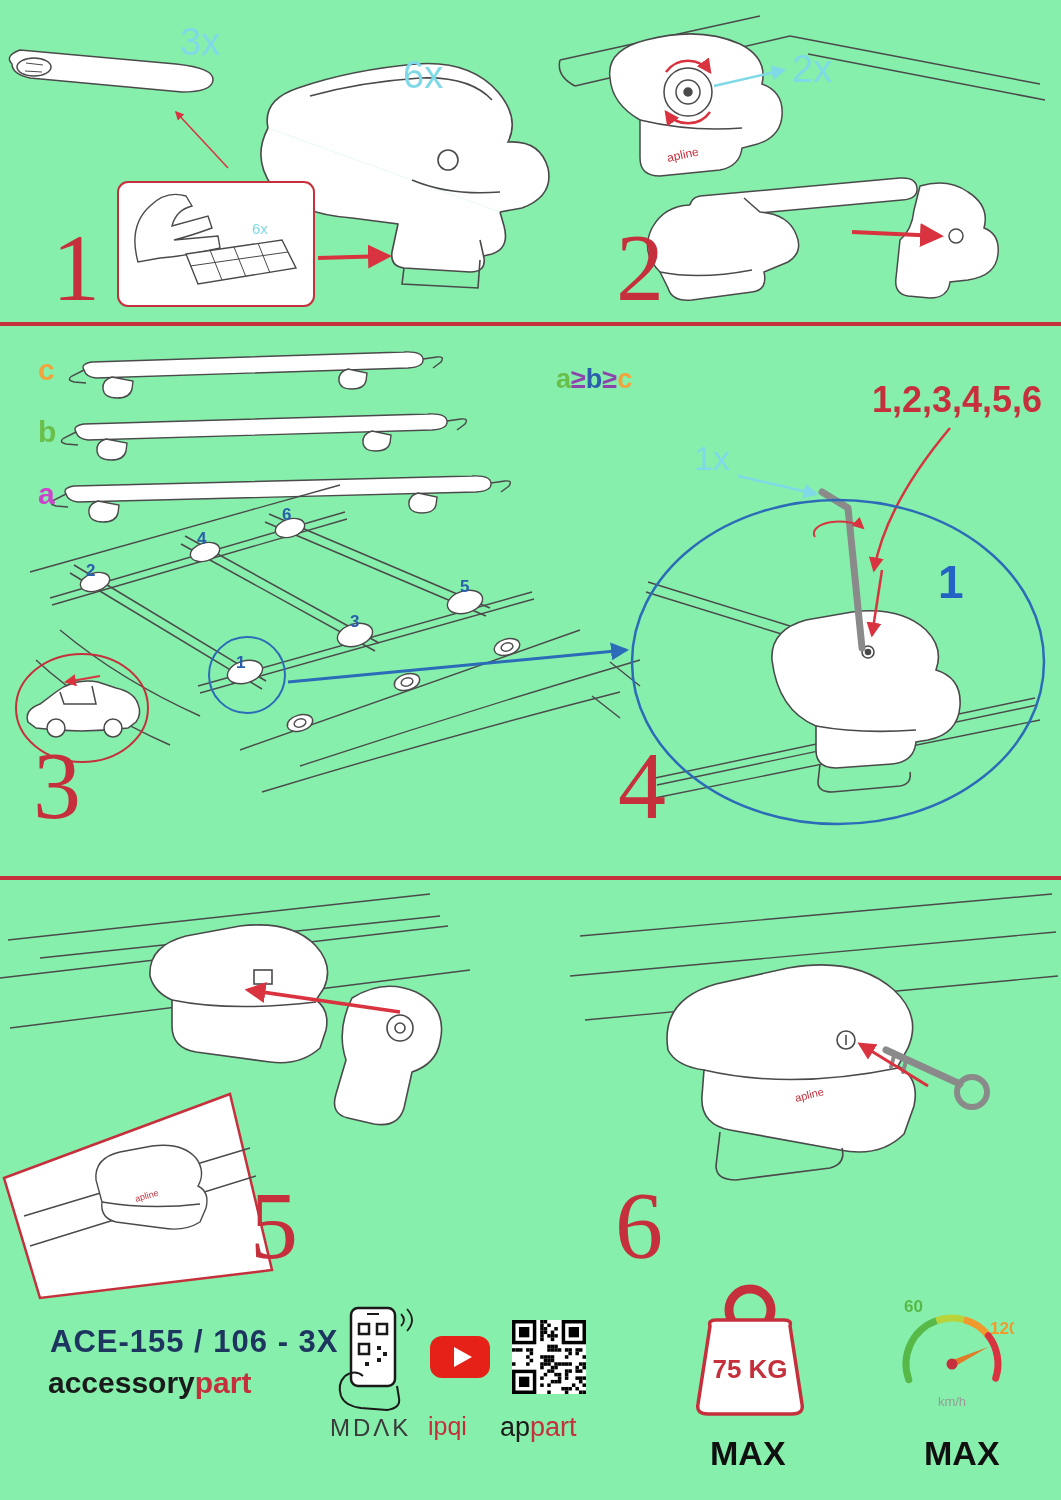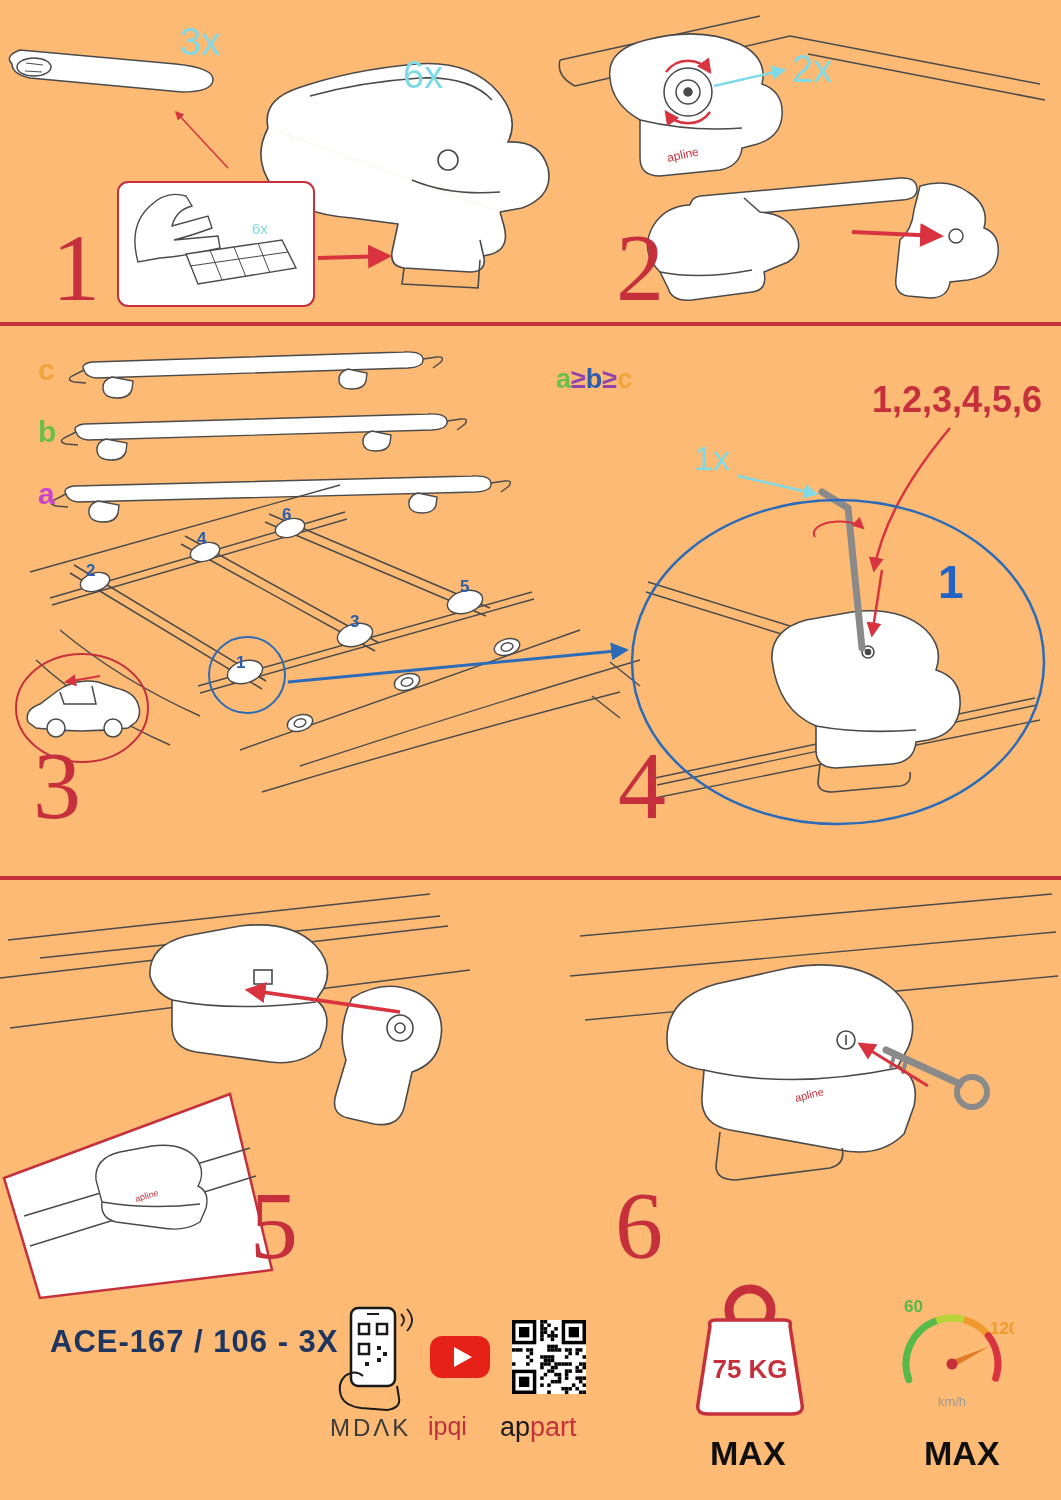--- a/index.html
+++ b/index.html
@@ -1,16 +1,16 @@
 <!DOCTYPE html>
 <html><head>
 <meta charset="utf-8">
 <style>
   html,body{margin:0;padding:0;background:#ffffff;}
-  .page{position:relative;width:1061px;height:1500px;background:#fdba74;overflow:hidden;
+  .page{position:relative;width:1061px;height:1500px;background:#86efac;overflow:hidden;
         font-family:"Liberation Sans",sans-serif;}
   .abs{position:absolute;}
   svg{display:block;}
   .step-num{position:absolute;font-family:"Liberation Serif",serif;font-size:96px;line-height:1;
             color:#c5303c;font-weight:400;}
   .divider{position:absolute;left:0;width:1061px;height:4px;background:#c5303c;}
   .model{position:absolute;left:50px;top:1324px;font-size:31px;font-weight:bold;color:#1e3560;letter-spacing:1px;}
   .brandline{position:absolute;left:48px;top:1366px;font-size:30px;font-weight:bold;color:#1a1a1a;}
   .red-txt{color:#c5303c;}
   .logo-sub{position:absolute;font-weight:normal;}
@@ -259,21 +259,24 @@
       <circle cx="972" cy="212" r="15" stroke-width="6"></circle>
       <path d="M960,204 L886,170" stroke-width="7" stroke-linecap="round"></path>
       <path d="M894,176 l-3,11 M906,181 l-3,11" stroke-width="4" stroke-linecap="round"></path>
     </g>
     <path d="M928,206 L860,164" stroke="#d8333f" stroke-width="3" fill="none" marker-end="url(#r3red)"></path>
   </svg>
 
   <div class="step-num" style="left:250px;top:1178px">5</div>
   <div class="step-num" style="left:615px;top:1178px">6</div>
 
-  <div class="model">ACE-167 / 106 - 3X</div>
+  <div class="model">ACE-155 / 106 - 3X</div>
+  <div class="brandline">
+    <span>accessory</span><span class="red-txt">part</span>
+  </div>
 
   <svg class="abs" style="left:325px;top:1306px" width="92" height="108" viewBox="0 0 92 108">
     <rect x="26" y="2" width="44" height="78" rx="7" fill="#fff" stroke="#1a1a1a" stroke-width="2.5"></rect>
     <path d="M42,8 L54,8" stroke="#1a1a1a" stroke-width="2"></path>
     <g fill="#1a1a1a">
       <rect x="34" y="18" width="10" height="10" fill="none" stroke="#1a1a1a" stroke-width="2.5"></rect>
       <rect x="52" y="18" width="10" height="10" fill="none" stroke="#1a1a1a" stroke-width="2.5"></rect>
       <rect x="34" y="38" width="10" height="10" fill="none" stroke="#1a1a1a" stroke-width="2.5"></rect>
       <rect x="52" y="40" width="4" height="4"></rect>
         <rect x="58" y="46" width="4" height="4"></rect>

